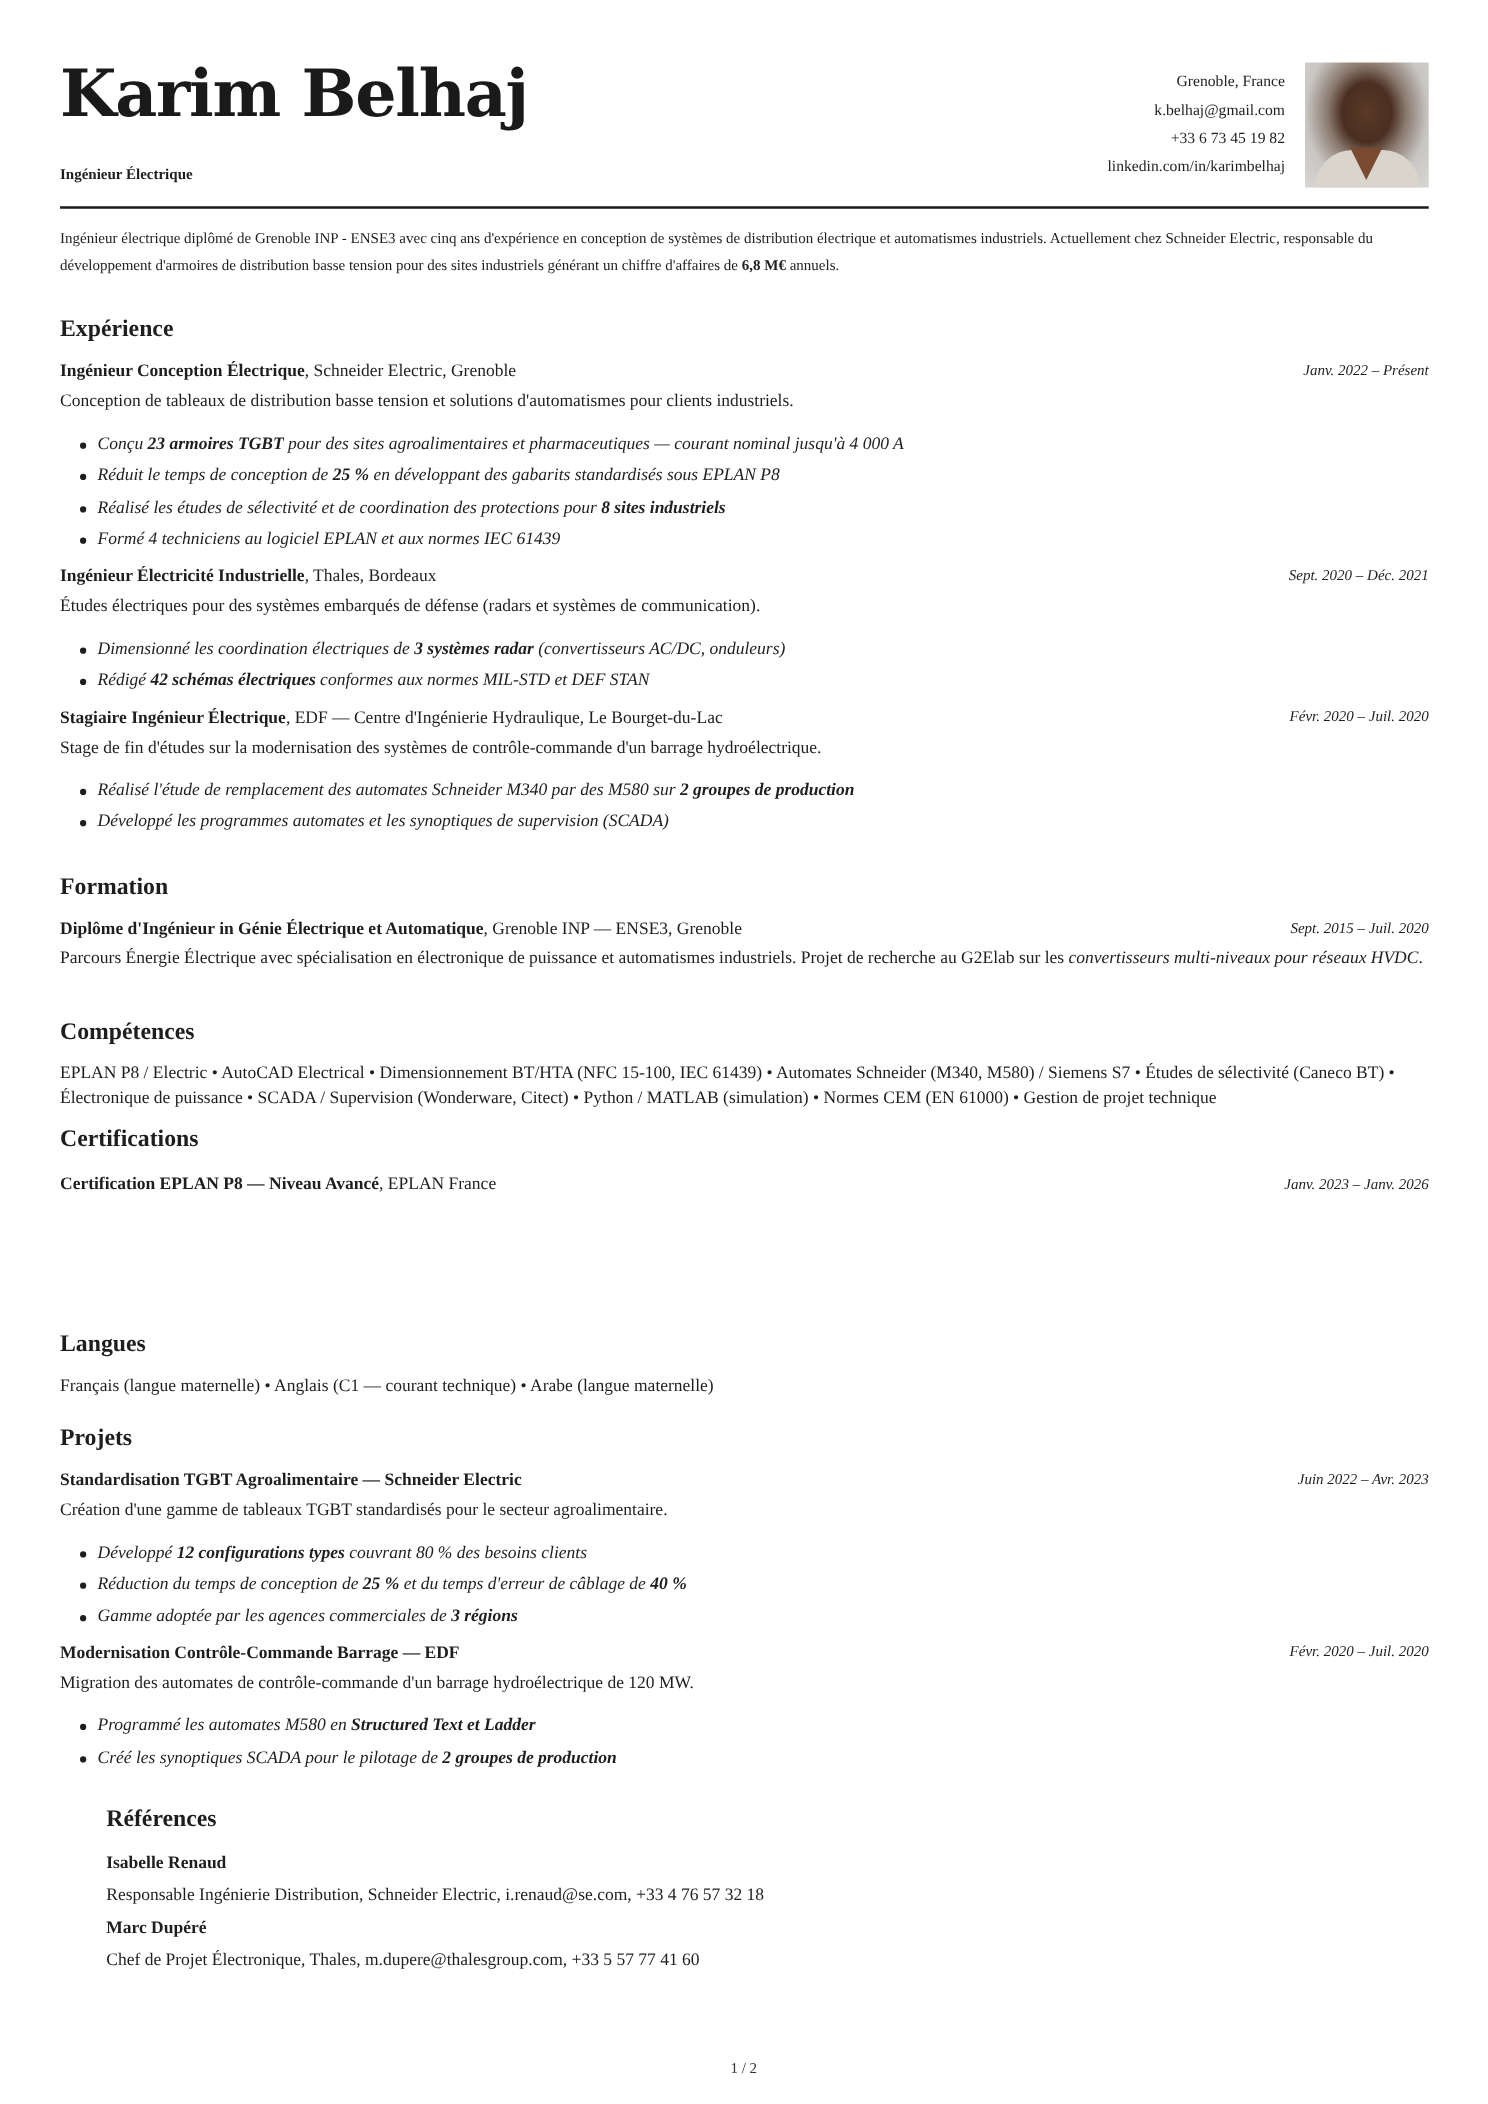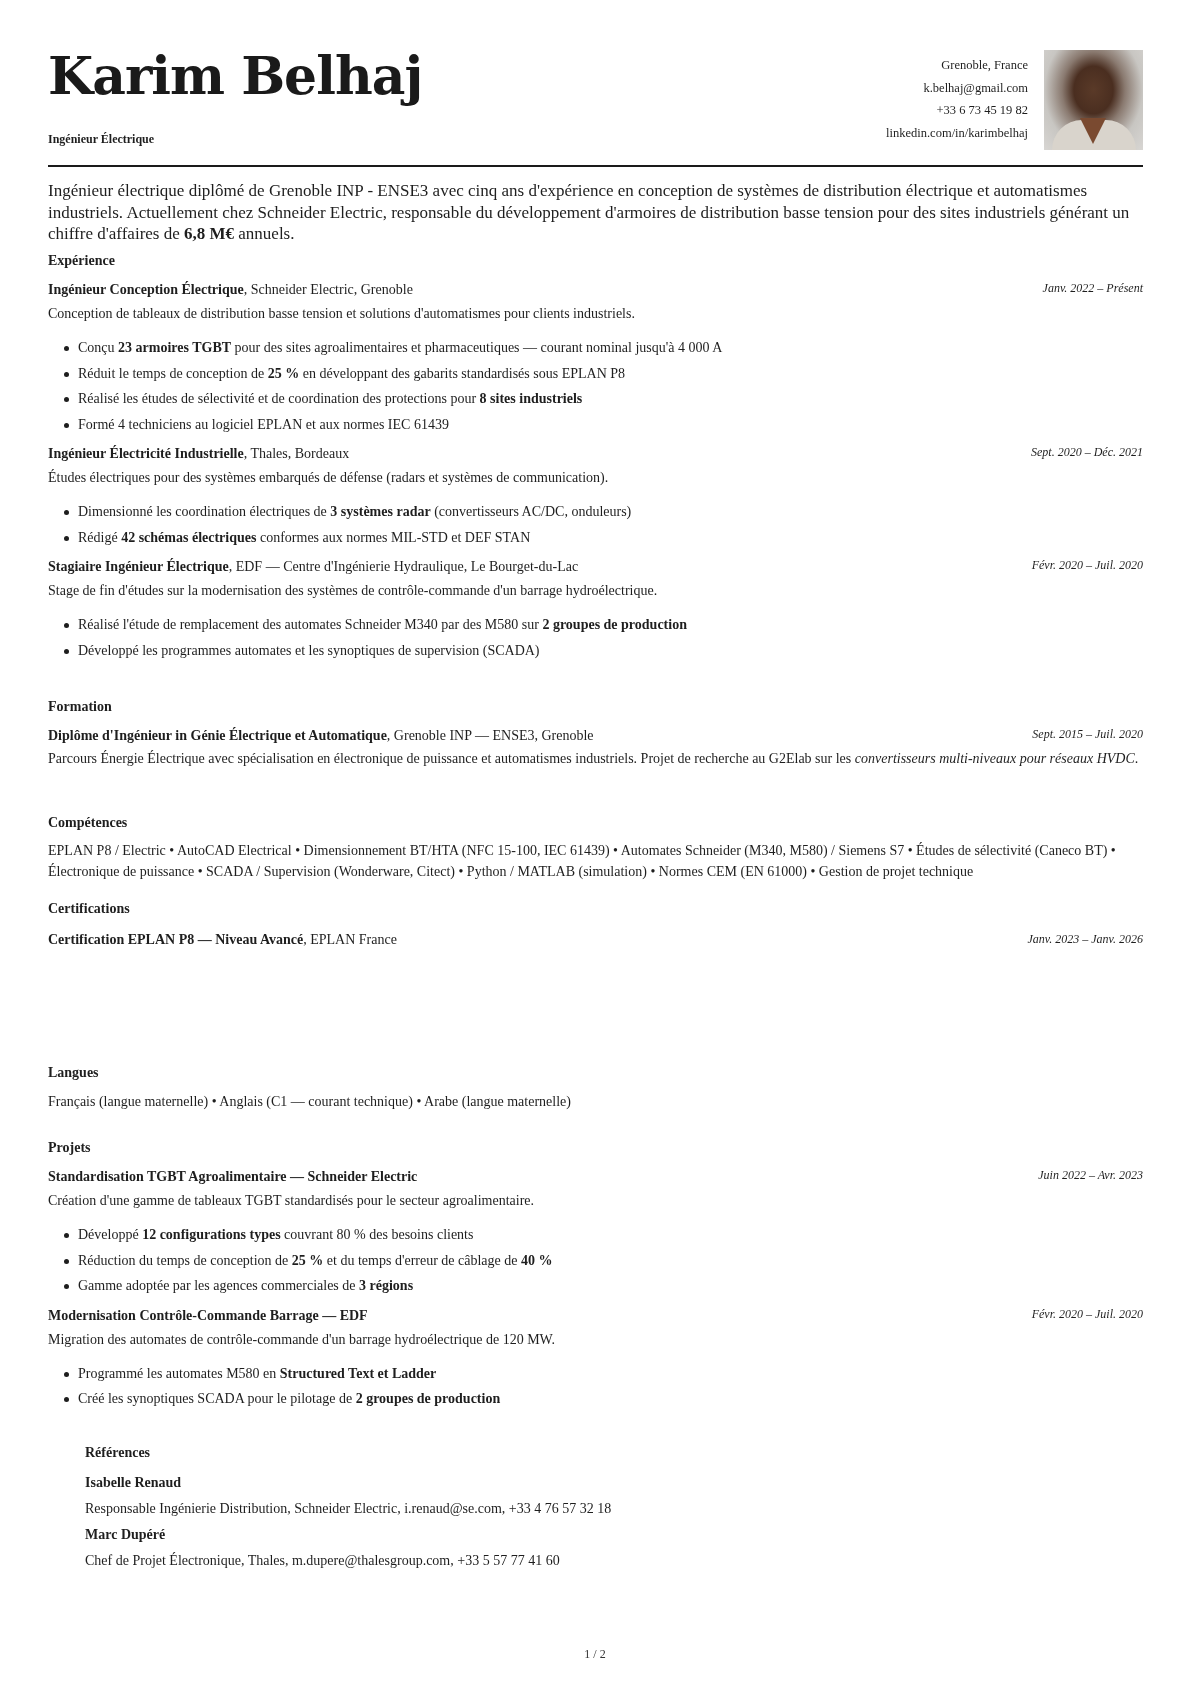--- a/index.html
+++ b/index.html
@@ -34,31 +34,31 @@
     }
     .photo .shirt {
       position: absolute; left: 8px; bottom: 0; width: 84px; height: 30px;
       background: #d9d4cc; border-radius: 40px 40px 0 0;
     }
     .photo .neck {
       position: absolute; left: 36px; bottom: 6px; width: 26px; height: 26px;
       background: #7a4a30; clip-path: polygon(0 0, 100% 0, 50% 100%);
     }
     .rule { position: absolute; left: 0; top: 165px; width: 1095px; height: 2px; background: #1a1a1a; }
-    .summary { position: absolute; left: 0; top: 180px; width: 1095px; font-size: 17px; line-height: 21.5px; }
+    .summary { position: absolute; left: 0; top: 180px; width: 1095px; font-size: 12px; line-height: 21.5px; }
     b, strong { font-weight: bold; }
-    .section-title { font-weight: bold; font-size: 14px; margin-bottom: 8px; }
+    .section-title { font-weight: bold; font-size: 19px; margin-bottom: 8px; }
     .section { position: absolute; left: 0; width: 1095px; }
     .entry-head { position: relative; height: 24px; font-size: 14px; }
     .entry-head .date {
       position: absolute; right: 0; top: 0; font-style: italic; font-size: 12px;
     }
     .desc { font-size: 14px; line-height: 22px; }
     ul.bullets { list-style: none; margin: 10px 0 6px 15px; }
-    ul.bullets li { position: relative; padding-left: 15px; font-size: 14px; line-height: 25.5px; }
+    ul.bullets li { position: relative; padding-left: 15px; font-size: 14px; line-height: 25.5px; font-style: italic; }
     ul.bullets li::before {
       content: ""; position: absolute; left: 1px; top: 11px; width: 5px; height: 5px;
       border-radius: 50%; background: #1e1e1e;
     }
     .plain { font-size: 14px; line-height: 21.5px; }
     .ref-name { font-weight: bold; font-size: 14px; line-height: 24px; }
     .ref-line { font-size: 14px; line-height: 28px; }
     .page-num { position: absolute; left: 0; width: 1190px; top: 1645px; text-align: center; font-size: 12px; color: #333; }
     .cert-row { position: relative; height: 29px; font-size: 14px; }
     .cert-row .date { position: absolute; right: 0; top: 1px; font-style: italic; font-size: 12px; }

